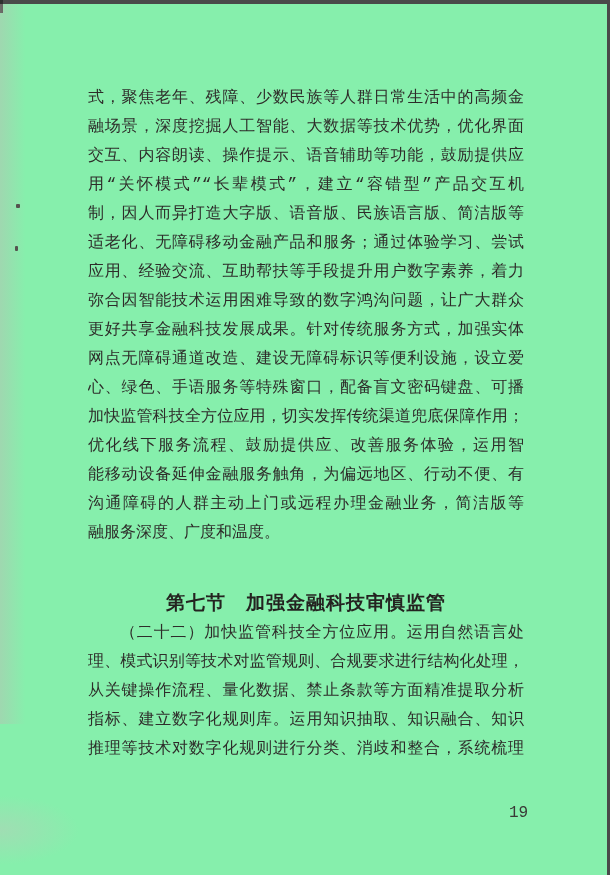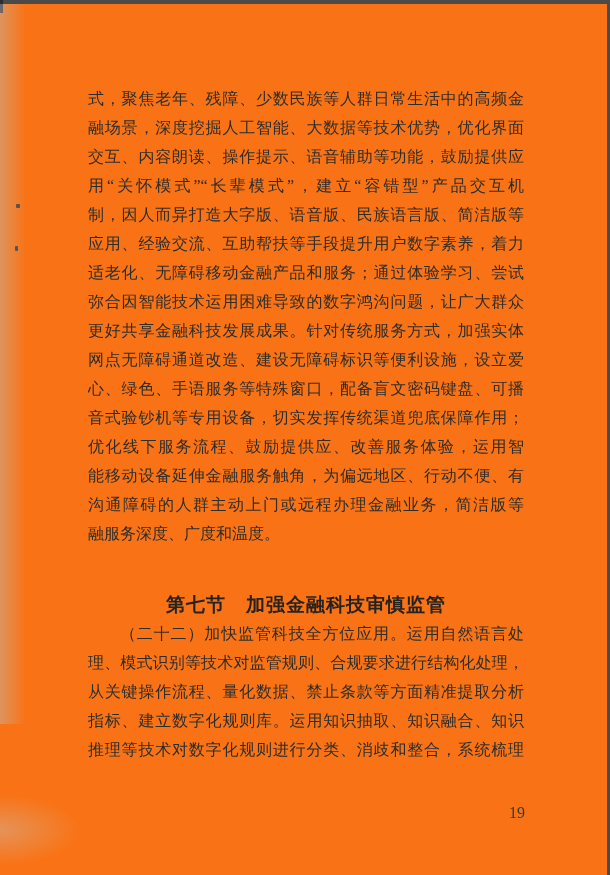--- a/index.html
+++ b/index.html
@@ -4,23 +4,23 @@
 <style>
   html, body {
     margin: 0;
     padding: 0;
     background: #ffffff;
   }
   .page {
     position: relative;
     width: 610px;
     height: 875px;
-    background: #f97316;
+    background: #86efac;
     overflow: hidden;
-    font-family: Liberation Serif, serif;
+    font-family: Liberation Mono, monospace;
   }
   
   .edge-top {
     position: absolute; top: 0; left: 0; right: 0; height: 4px;
     background: #4a4a4a;
   }
   .edge-right {
     position: absolute; top: 0; right: 0; width: 3px; height: 100%;
     background: #4a4a4a;
   }
@@ -100,27 +100,27 @@
   <div class="speck speck-2"></div>
 
   <div class="content">
 
     <div>
       <div class="line">式，聚焦老年、残障、少数民族等人群日常生活中的高频金</div>
       <div class="line">融场景，深度挖掘人工智能、大数据等技术优势，优化界面</div>
       <div class="line">交互、内容朗读、操作提示、语音辅助等功能，鼓励提供应</div>
       <div class="line">用“关怀模式”“长辈模式”，建立“容错型”产品交互机</div>
       <div class="line">制，因人而异打造大字版、语音版、民族语言版、简洁版等</div>
+      <div class="line">适老化、无障碍移动金融产品和服务；通过体验学习、尝试</div>
       <div class="line">应用、经验交流、互助帮扶等手段提升用户数字素养，着力</div>
-      <div class="line">适老化、无障碍移动金融产品和服务；通过体验学习、尝试</div>
       <div class="line">弥合因智能技术运用困难导致的数字鸿沟问题，让广大群众</div>
       <div class="line">更好共享金融科技发展成果。针对传统服务方式，加强实体</div>
       <div class="line">网点无障碍通道改造、建设无障碍标识等便利设施，设立爱</div>
       <div class="line">心、绿色、手语服务等特殊窗口，配备盲文密码键盘、可播</div>
-      <div class="line">音式验钞机等专用设备，切实发挥传统渠道兜底保障作用；</div>
+      <div class="line">加快监管科技全方位应用，切实发挥传统渠道兜底保障作用；</div>
       <div class="line">优化线下服务流程、鼓励提供应、改善服务体验，运用智</div>
       <div class="line">能移动设备延伸金融服务触角，为偏远地区、行动不便、有</div>
       <div class="line">沟通障碍的人群主动上门或远程办理金融业务，简洁版等</div>
       <div class="line no-just">融服务深度、广度和温度。</div>
     </div>
 
     <div class="heading">第七节　加强金融科技审慎监管</div>
 
     <div class="para-2">
       <div class="line indent">（二十二）加快监管科技全方位应用。运用自然语言处</div>

